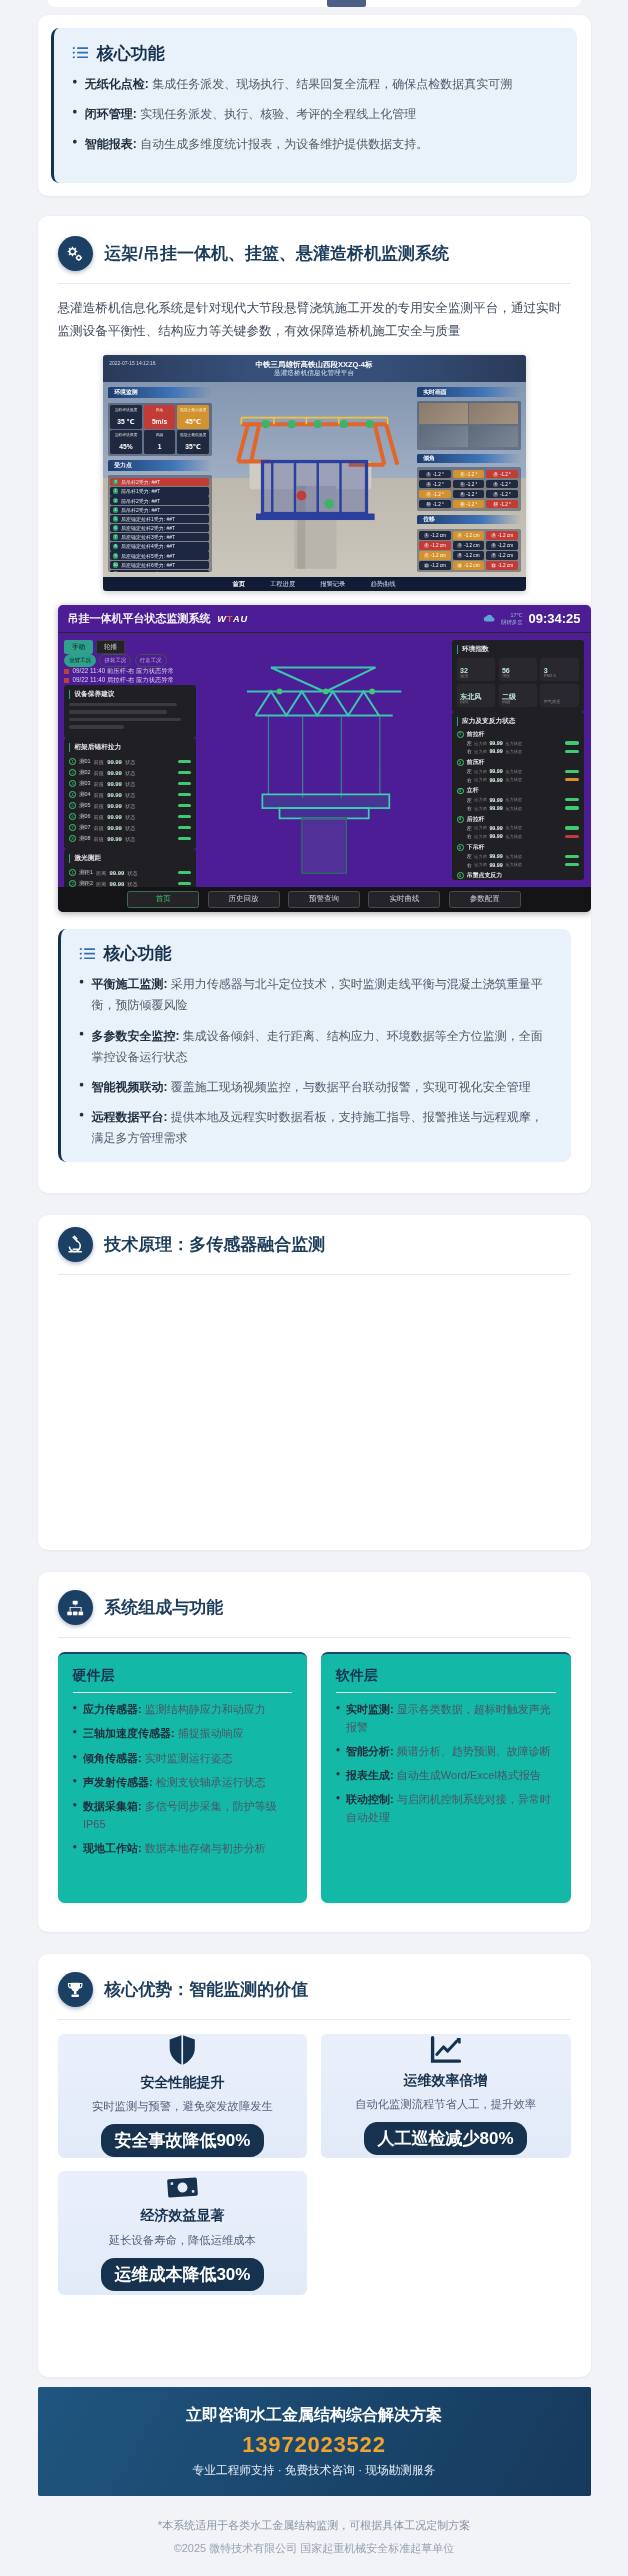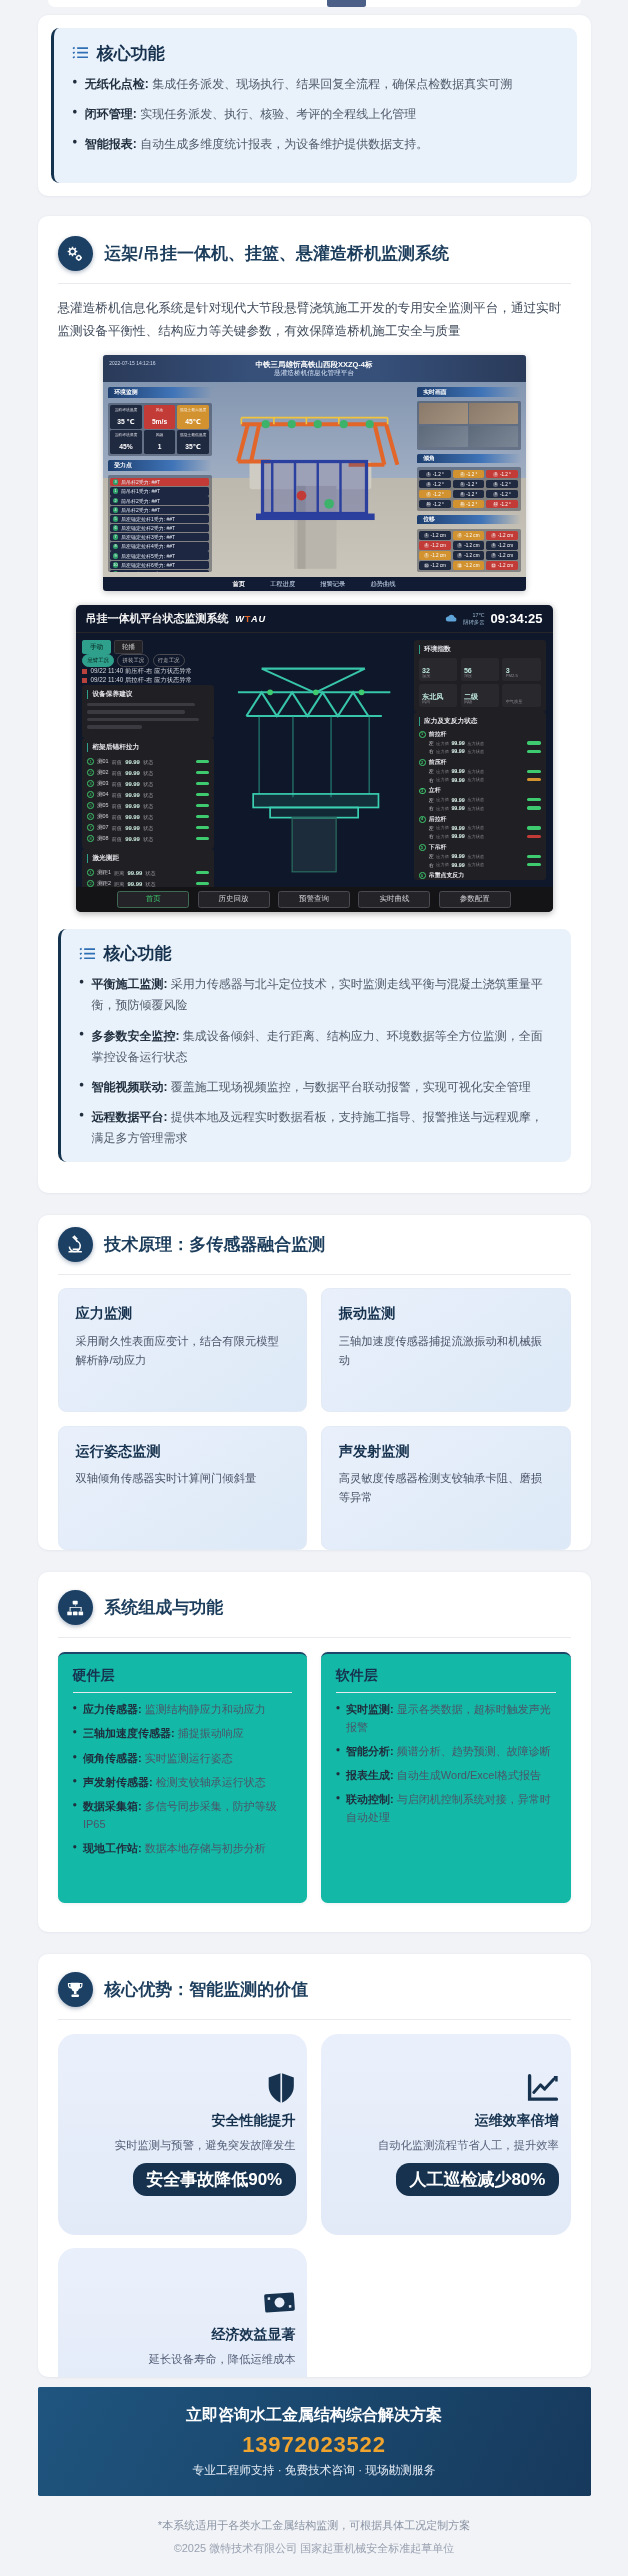--- a/index.html
+++ b/index.html
@@ -52,21 +52,21 @@
   .vid{height:21px;border-radius:0.8px}
   .vid.a{background:linear-gradient(135deg,#8a7a6a,#a5937f)}
   .vid.b{background:linear-gradient(135deg,#5d6a7a,#7c8796)}
   .chipg{display:grid;grid-template-columns:repeat(3,1fr);gap:1.7px;background:rgba(20,28,48,.38);padding:2.5px;border-radius:1.7px}
   .chip{height:8.4px;border-radius:1.7px;color:#fff;font-size:4.6px;display:flex;align-items:center;justify-content:center;gap:1.7px;white-space:nowrap}
   .chip .n{width:5px;height:5px;border-radius:50%;background:rgba(255,255,255,.28);font-size:3.3px;display:flex;align-items:center;justify-content:center}
   .d1tabs{height:14.2px;background:#111b33;display:flex;align-items:center;justify-content:center;gap:25px;flex:none}
   .d1tab{color:#cfe0f5;font-size:6.3px}
   .d1tab.active{color:#fff;font-weight:bold}
   
-  .dash2{width:477px;height:307px;margin:0 auto 17px;background:#0f172a;border-radius:5px;overflow:hidden;display:flex;flex-direction:column;color:#ddd;box-shadow:0 1.7px 6.7px rgba(0,0,0,.3)}
+  .dash2{width:533px;height:307px;margin:0 auto 17px;background:#4c1d95;border-radius:5px;overflow:hidden;display:flex;flex-direction:column;color:#ddd;box-shadow:0 1.7px 6.7px rgba(0,0,0,.3)}
   .d2head{height:28.5px;display:flex;align-items:center;padding:0 10px;border-bottom:0.8px solid #26262b;flex:none}
   .d2title{font-size:11px;font-weight:bold;color:#f2f2f2}
   .d2logo{font-size:9.2px;font-weight:bold;font-style:italic;color:#fff;margin-left:6.7px;letter-spacing:0.8px}
   .d2logo i{color:#e2662a;font-style:normal}
   .d2right{margin-left:auto;display:flex;align-items:center;gap:5.9px}
   .d2temp{font-size:5.4px;color:#9ab8cf;text-align:right;line-height:1.2}
   .d2time{font-size:13px;font-weight:bold;color:#fff}
   .d2body{flex:1;display:flex;padding:6.7px;gap:6.7px;min-height:0}
   .d2left,.d2rightcol{width:132px;display:flex;flex-direction:column;flex:none;min-height:0}
   .d2tabsrow{display:flex;gap:3.3px;align-items:center;flex-wrap:nowrap}
@@ -106,21 +106,21 @@
   .tcard h4{margin:0 0 8.4px;font-size:14.2px;color:#16324e}
   .tcard p{margin:0;font-size:11.3px;color:#4a5568;line-height:1.7}
   
   .lcard{background:#14b8a6;border-radius:6.7px;border-top:2.5px solid #1c4668;box-shadow:0 0.8px 3.3px rgba(30,50,80,.08);padding:13.4px 15px;height:251px;overflow:hidden}
   .lcard h4{font-size:14px;color:#16324e;margin:0 0 6.7px}
   .lhr{border:none;border-top:0.8px solid #e4e9f0;margin:0 0 8.4px}
   .litem{display:flex;gap:5.9px;font-size:11px;color:#4a5568;line-height:1.6;margin-bottom:6.7px}
   .litem .dot{color:#1f2d3d;font-size:7.5px;line-height:1.8;flex:none}
   .litem b{color:#1f2d3d}
   
-  .acard{background:linear-gradient(180deg,#eaf0fb,#e2eaf8);border-radius:17px;padding:11.7px;text-align:center;height:201px;display:flex;flex-direction:column;align-items:flex-end;justify-content:center;gap:5.9px}
+  .acard{background:linear-gradient(180deg,#eaf0fb,#e2eaf8);border-radius:6px;padding:11.7px;text-align:center;height:124px;display:flex;flex-direction:column;align-items:center;justify-content:center;gap:5.9px}
   .acard h4{font-size:14px;color:#16324e;margin:1.7px 0}
   .acard p{font-size:11.3px;color:#55617a;margin:0}
   .abadge{background:#16324e;color:#fff;font-size:17px;font-weight:bold;border-radius:13.4px;padding:5px 13.4px;margin-top:4.2px}
   .aicon{height:32px;display:flex;align-items:center;justify-content:center}
   
   .cta{width:553px;margin:10px auto 0;height:109px;background:linear-gradient(120deg,#1f557f,#16395c);display:flex;flex-direction:column;align-items:center;justify-content:center;gap:5.9px;border-radius:1.7px}
   .cta h3{color:#fff;font-size:16px;margin:0}
   .phone{color:#f0a42e;font-size:22px;font-weight:bold;letter-spacing:0.8px}
   .ctasub{color:#e3ebf5;font-size:11.7px}
   .footer{padding-top:22px;text-align:center}
@@ -716,38 +716,20 @@
     <span class="sicon">
       <svg width="18.4" height="18.4" viewBox="0 0 22 22" fill="none" stroke="#fff" stroke-width="1.8">
         <path d="M8 2l6 6M9.5 1l4 4"></path>
         <path d="M12 7a6.5 6.5 0 1 1-8 7"></path>
         <path d="M3 20h16M8 17h8"></path>
       </svg>
     </span>
     <h2>技术原理：多传感器融合监测</h2>
   </div>
   <hr class="shr">
-  <div class="grid2" id="tech-cards">
-      <div class="tcard">
-        <h4>应力监测</h4>
-        <p>采用耐久性表面应变计，结合有限元模型解析静/动应力</p>
-      </div>
-      <div class="tcard">
-        <h4>振动监测</h4>
-        <p>三轴加速度传感器捕捉流激振动和机械振动</p>
-      </div>
-      <div class="tcard">
-        <h4>运行姿态监测</h4>
-        <p>双轴倾角传感器实时计算闸门倾斜量</p>
-      </div>
-      <div class="tcard">
-        <h4>声发射监测</h4>
-        <p>高灵敏度传感器检测支铰轴承卡阻、磨损等异常</p>
-      </div>
-    </div>
 </div>
 
 <div class="sec sec4">
   <div class="shead">
     <span class="sicon">
       <svg width="18.4" height="18.4" viewBox="0 0 22 22" fill="#fff">
         <rect x="8" y="2" width="6" height="4.5" rx="1"></rect>
         <rect x="1.5" y="15" width="5.5" height="4.5" rx="1"></rect>
         <rect x="8.25" y="15" width="5.5" height="4.5" rx="1"></rect>
         <rect x="15" y="15" width="5.5" height="4.5" rx="1"></rect>

